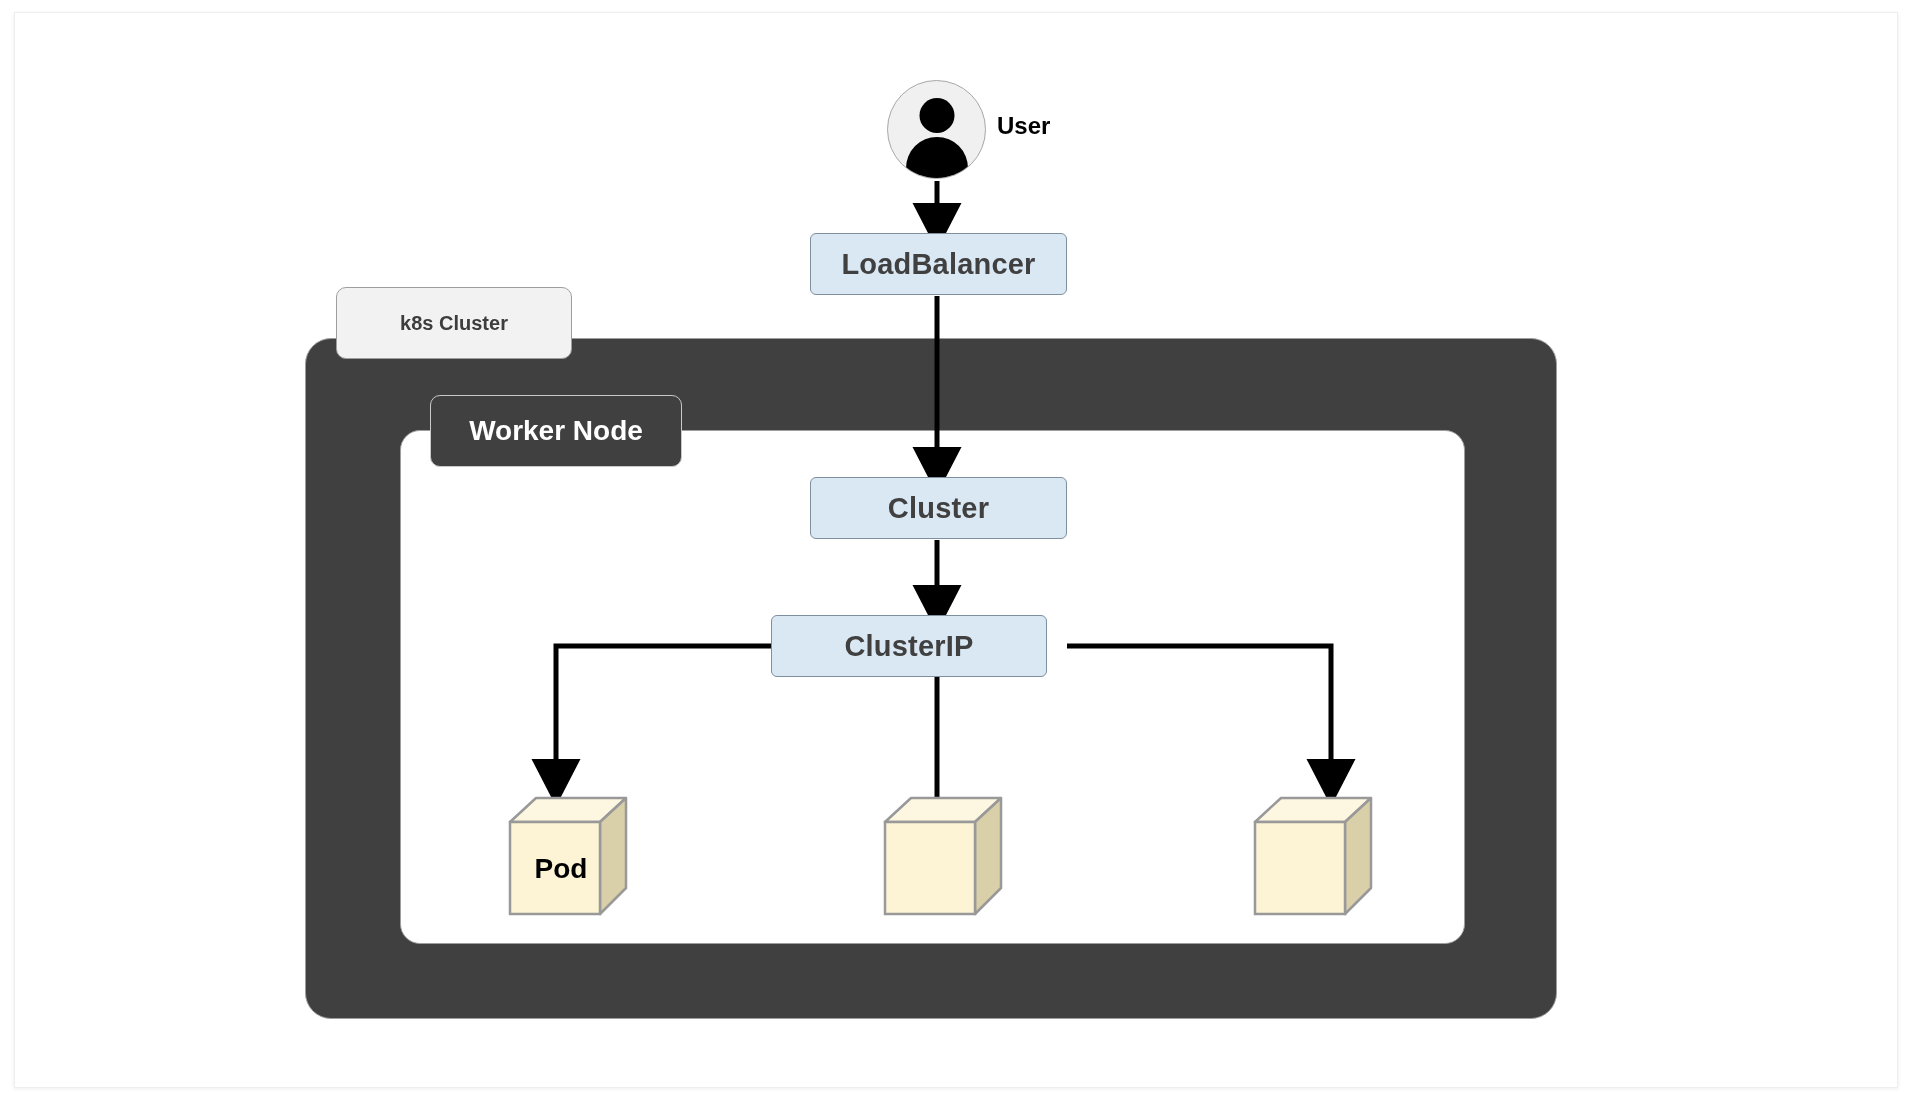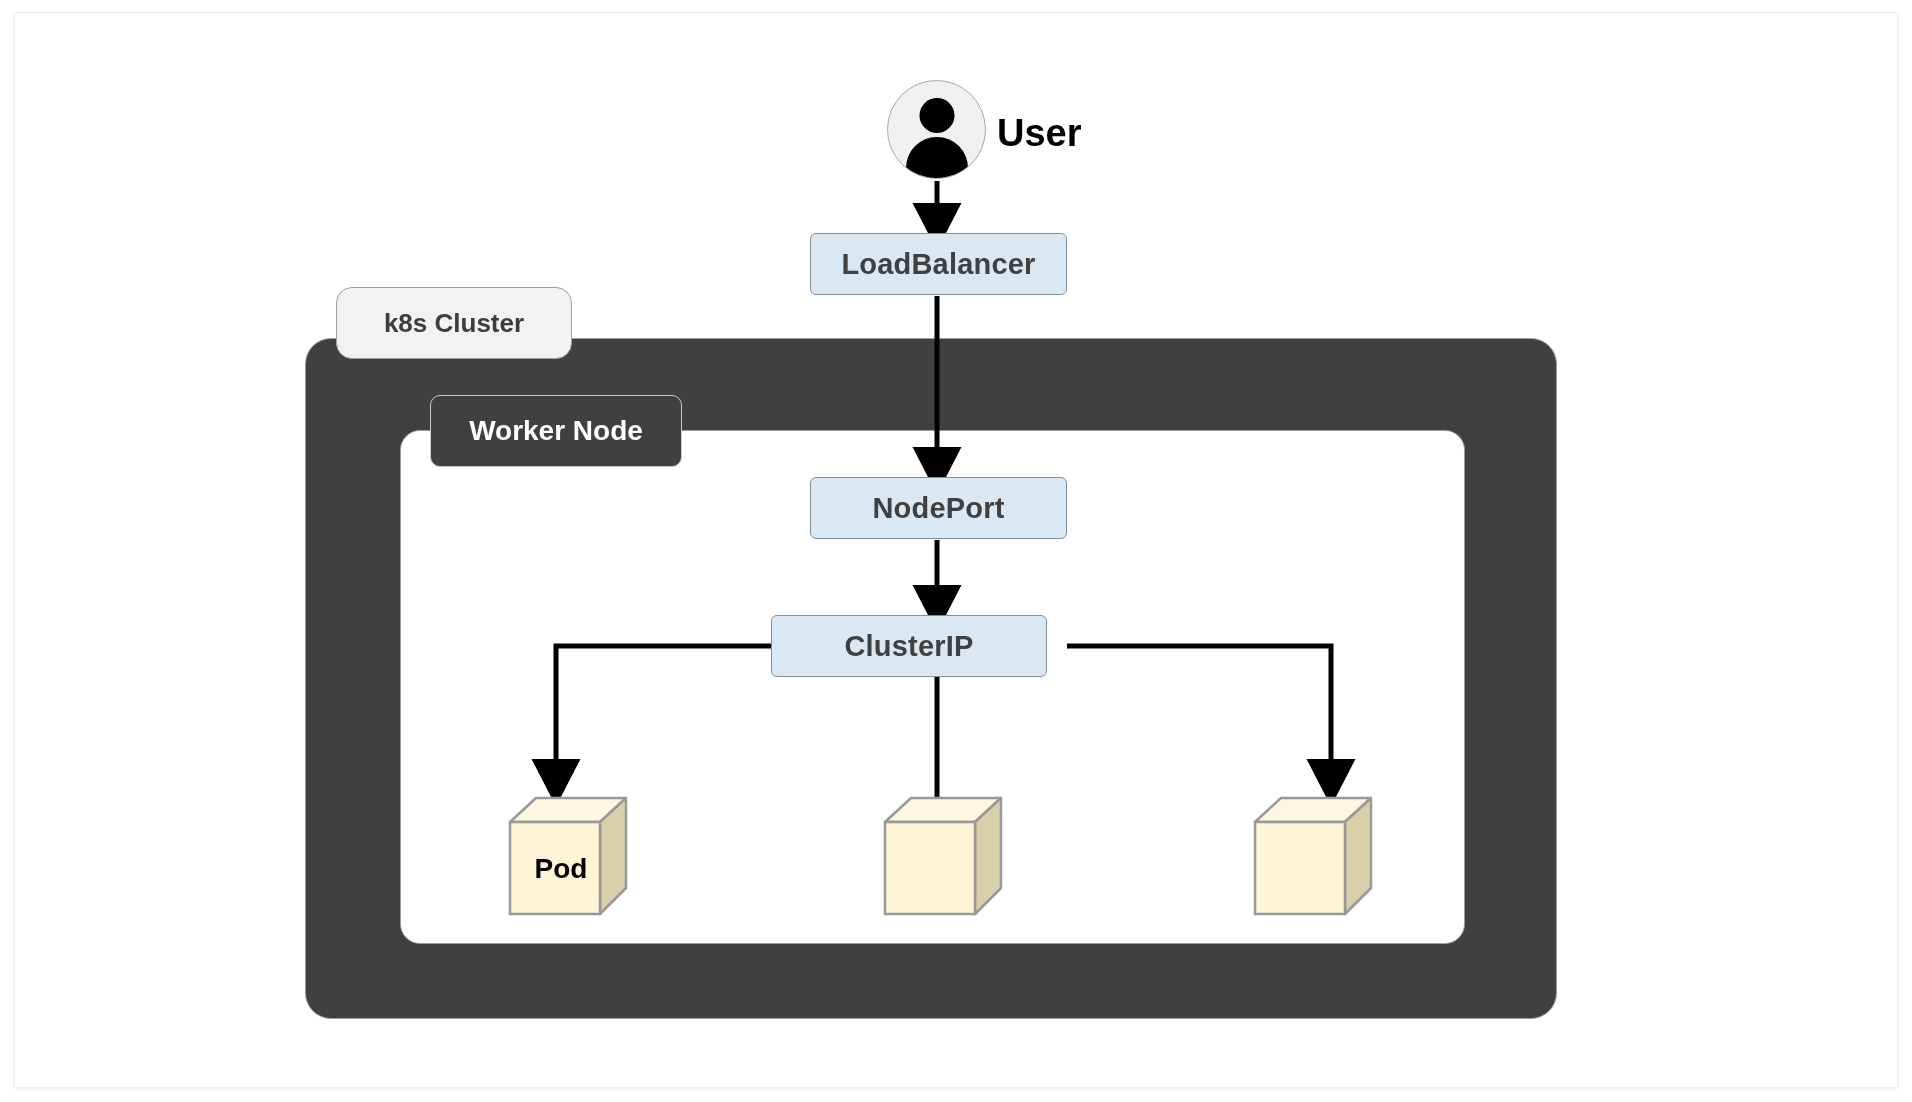--- a/index.html
+++ b/index.html
@@ -47,27 +47,27 @@
     box-sizing: border-box;
   }
   .cluster-tag {
     position: absolute;
     left: 336px;
     top: 287px;
     width: 236px;
     height: 72px;
     background: #f2f2f2;
     border: 1px solid #9e9e9e;
-    border-radius: 16px;
+    border-radius: 10px;
     box-sizing: border-box;
     display: flex;
     align-items: center;
     justify-content: center;
     color: #3d3d3d;
-    font-size: 26px;
+    font-size: 20px;
     font-weight: bold;
   }
 
   
   .worker-box {
     position: absolute;
     left: 400px;
     top: 430px;
     width: 1065px;
     height: 514px;
@@ -144,21 +144,21 @@
     width: 62px;
     height: 42px;
     background: #000000;
     border-radius: 31px 31px 0 0;
   }
   .user-label {
     position: absolute;
     left: 997px;
     top: 112px;
     color: #000000;
-    font-size: 38px;
+    font-size: 24px;
     font-weight: bold;
   }
 
   
   .pod {
     position: absolute;
     width: 100px;
     height: 120px;
   }
   #pod-1 { left: 508px; top: 796px; }
@@ -229,21 +229,21 @@
     <div class="user-circle">
       <div class="user-head"></div>
       <div class="user-body"></div>
     </div>
     <div class="user-label">User</div>
 
     <div class="svc-box" id="svc-lb">
       <span>LoadBalancer</span>
     </div>
     <div class="svc-box" id="svc-nodeport">
-      <span>NodePort</span>
+      <span>Cluster</span>
     </div>
     <div class="svc-box" id="svc-clusterip">
       <span>ClusterIP</span>
     </div>
 
     <div class="pod" id="pod-1">
       <svg width="120" height="120" viewBox="0 0 120 120" xmlns="http://www.w3.org/2000/svg">
         <polygon points="2,26 28,2 118,2 92,26" fill="#fdf6e0" stroke="#999999" stroke-width="2.5" stroke-linejoin="round"></polygon>
         <polygon points="92,26 118,2 118,92 92,118" fill="#d9cfa8" stroke="#999999" stroke-width="2.5" stroke-linejoin="round"></polygon>
         <rect x="2" y="26" width="90" height="92" fill="#fdf3d5" stroke="#999999" stroke-width="2.5"></rect>

